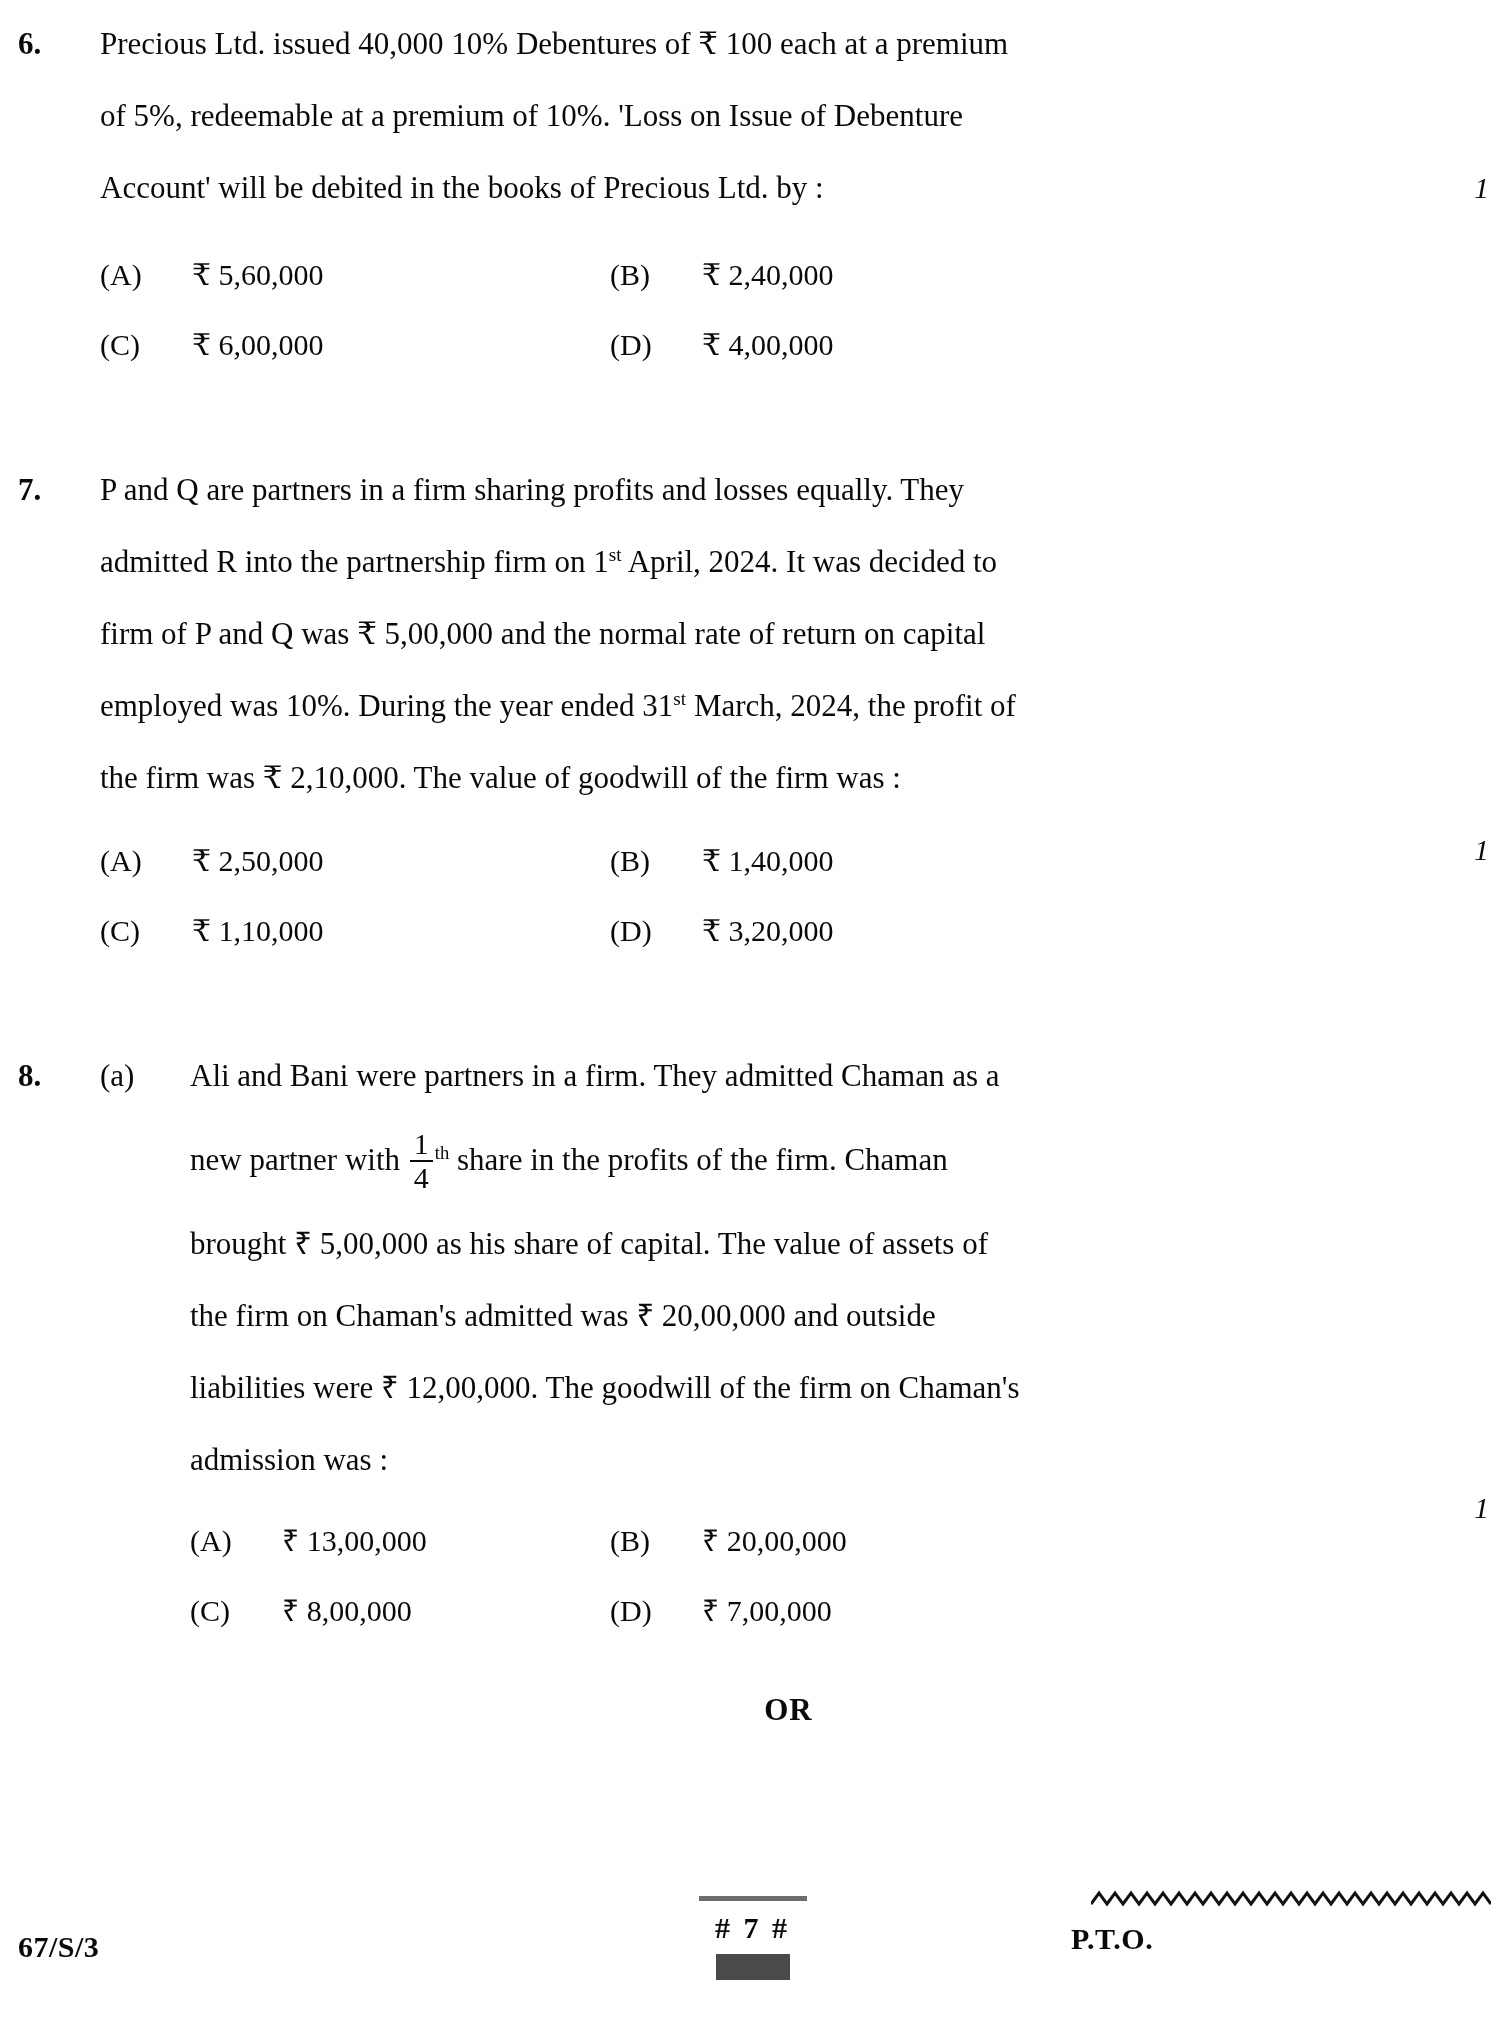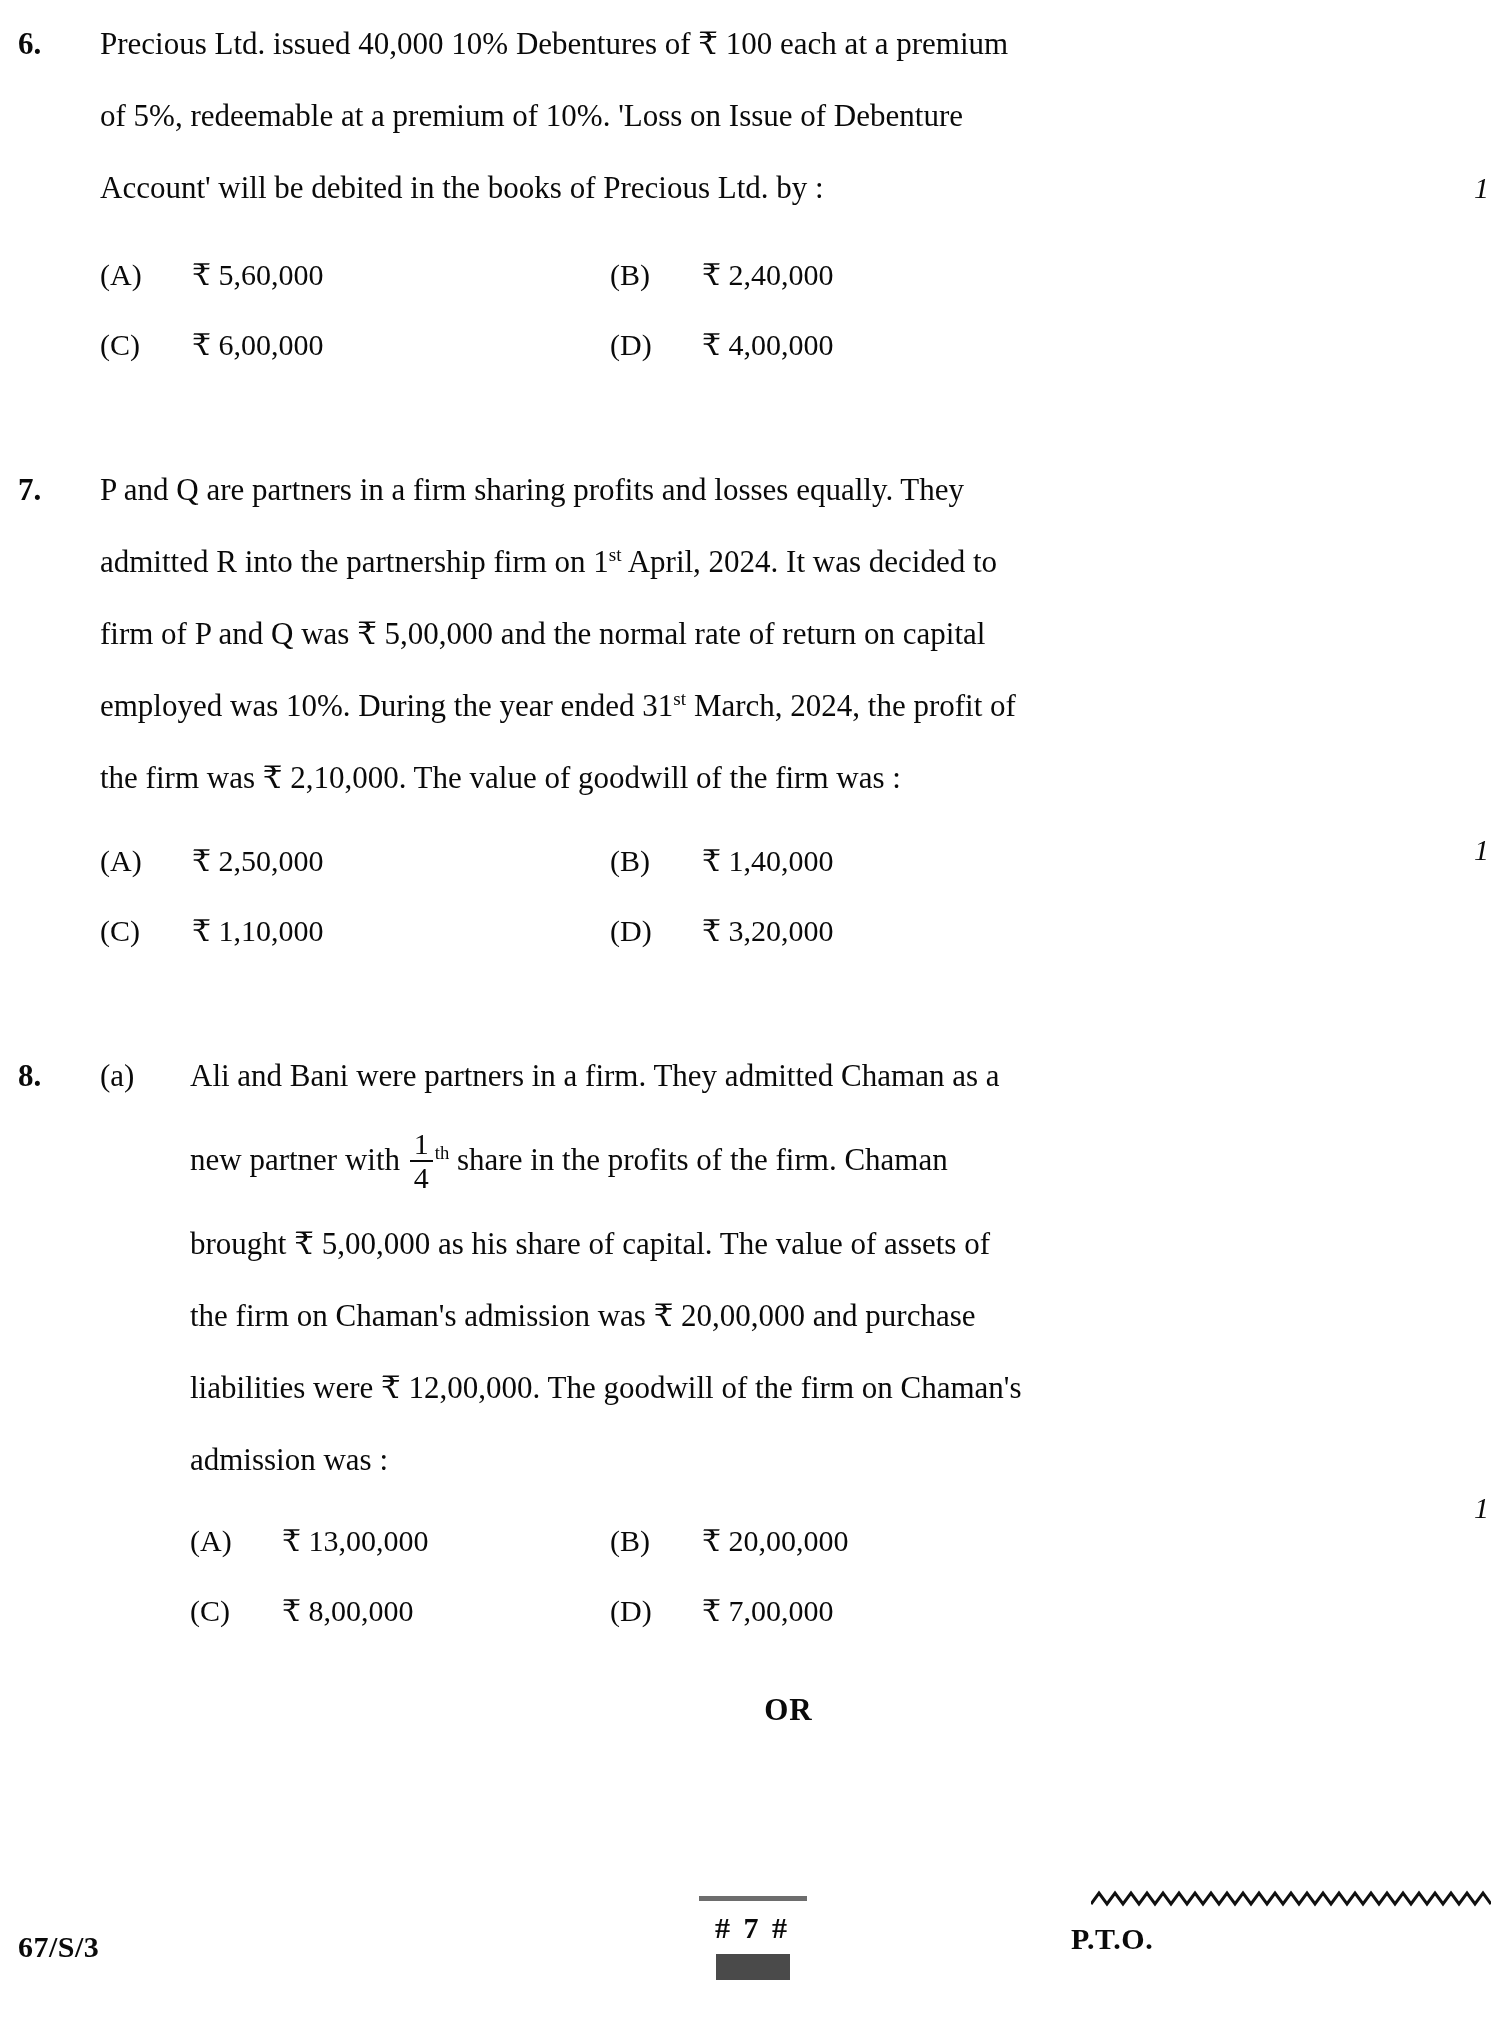--- a/index.html
+++ b/index.html
@@ -269,29 +269,29 @@
           </div>
         </div>
       </div>
     </div>
     <div class="marks" style="top:360px;">1</div>
   </div>
 
   <div class="qblock" style="margin-top:74px;">
     <div class="qnum">8.</div>
     <div class="qsub">(a)</div>
-    <div class="qbody" style="padding-right:58px;">
+    <div class="qbody" style="padding-right:58px;font-family:Liberation Serif, serif;">
       <div class="qtext">Ali and Bani were partners in a firm. They admitted Chaman as a</div>
       <div class="qtext" style="line-height:96px;"><span>new partner with </span><span class="frac">
             <span class="num">1</span>
             <span class="bar"></span>
             <span class="den">4</span>
           </span><sup class="fracth">th</sup><span> share in the profits of the firm. Chaman</span></div>
       <div class="qtext">brought ₹ 5,00,000 as his share of capital. The value of assets of</div>
-      <div class="qtext">the firm on Chaman's admission was ₹ 20,00,000 and purchase</div>
+      <div class="qtext">the firm on Chaman's admitted was ₹ 20,00,000 and outside</div>
       <div class="qtext">liabilities were ₹ 12,00,000. The goodwill of the firm on Chaman's</div>
       <div class="qtext lastline">admission was :</div>
 
       <div class="opts" style="margin-top:10px;">
         <div class="optrow">
           <div class="optcell" style="width:420px;">
             <span class="optlabel">(A)</span>
             <span class="optval">₹ 13,00,000</span>
           </div>
           <div class="optcell">

